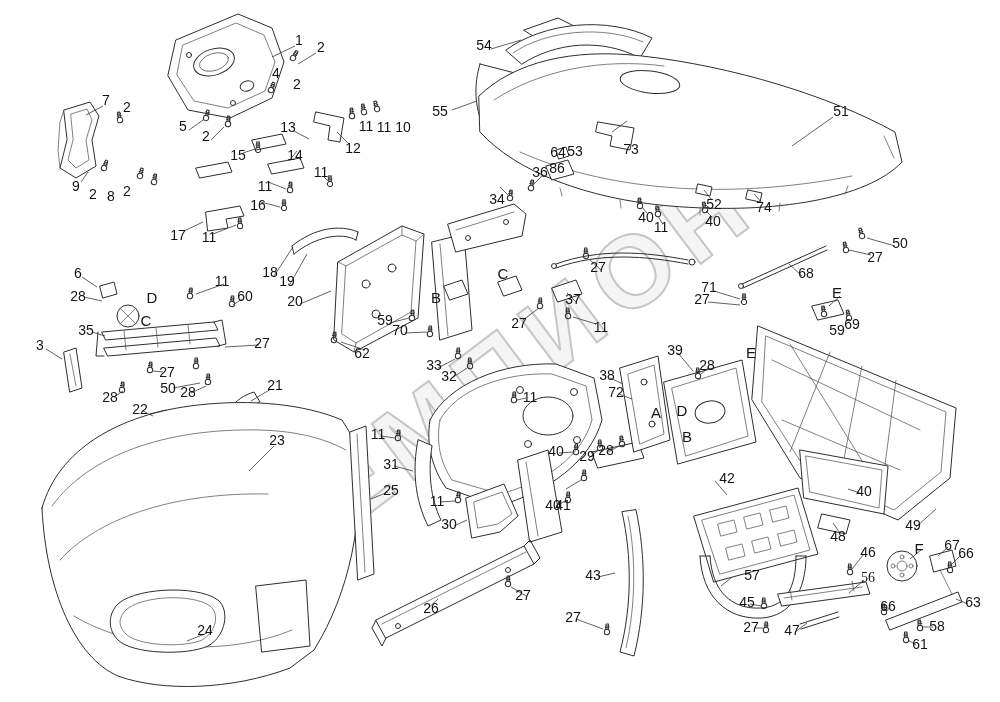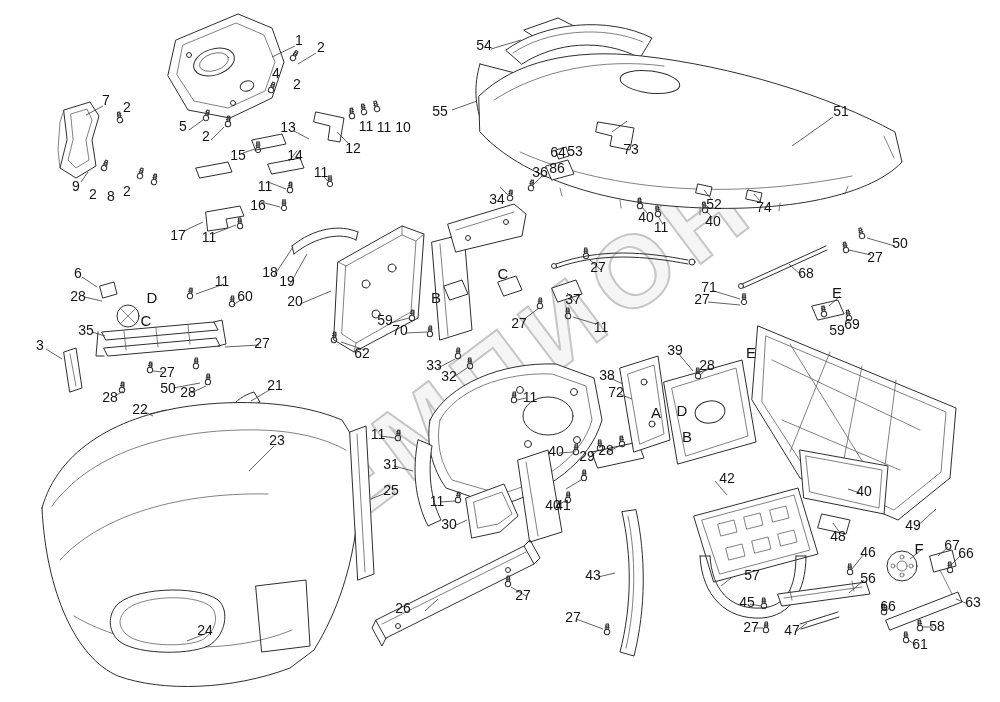--- a/index.html
+++ b/index.html
@@ -363,26 +363,26 @@
       <span class="callout" style="left: 553px; top: 505px;">40</span>
       <span class="callout" style="left: 449px; top: 524px;">30</span>
       <span class="callout" style="left: 913px; top: 525px;">49</span>
       <span class="callout" style="left: 838px; top: 536px;">48</span>
       <span class="callout" style="left: 952px; top: 545px;">67</span>
       <span class="callout letter" style="left: 919px; top: 548px;">F</span>
       <span class="callout" style="left: 868px; top: 552px;">46</span>
       <span class="callout" style="left: 966px; top: 553px;">66</span>
       <span class="callout" style="left: 752px; top: 575px;">57</span>
       <span class="callout" style="left: 593px; top: 575px;">43</span>
-      <span class="callout" style="left: 868px; top: 578px;">56</span>
+      <span class="callout" style="left: 868px; top: 578px; font-family: Liberation Serif, serif;">56</span>
       <span class="callout" style="left: 523px; top: 595px;">27</span>
       <span class="callout" style="left: 747px; top: 602px;">45</span>
       <span class="callout" style="left: 973px; top: 602px;">63</span>
       <span class="callout" style="left: 888px; top: 606px;">66</span>
-      <span class="callout" style="left: 403px; top: 608px;">26</span>
+      <span class="callout" style="left: 431px; top: 608px;">26</span>
       <span class="callout" style="left: 573px; top: 617px;">27</span>
       <span class="callout" style="left: 937px; top: 626px;">58</span>
       <span class="callout" style="left: 751px; top: 627px;">27</span>
       <span class="callout" style="left: 792px; top: 630px; text-align: right;">47</span>
       <span class="callout" style="left: 205px; top: 630px;">24</span>
       <span class="callout" style="left: 920px; top: 644px;">61</span>
     </div>
 </div>
 
 </body></html>

